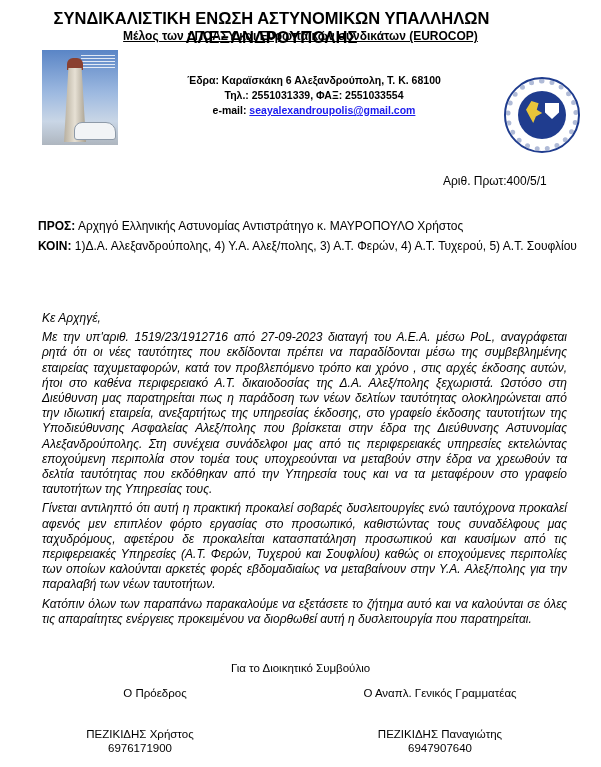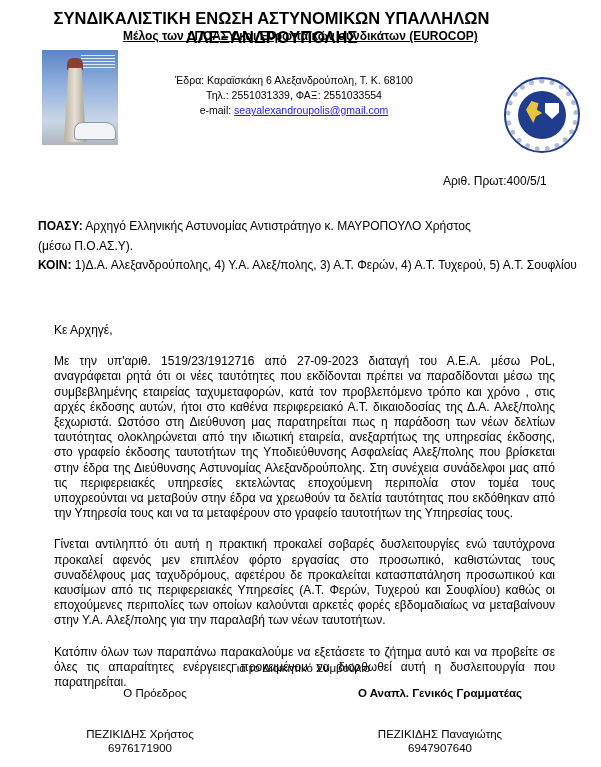--- a/index.html
+++ b/index.html
@@ -5,37 +5,37 @@
     html, body { margin: 0; padding: 0; background: #ffffff; }
     body { width: 601px; height: 767px; position: relative; overflow: hidden; font-family: "Liberation Sans", sans-serif; color: #000; }
     .title { position: absolute; top: 9px; left: 0; width: 543px; text-align: center; font-weight: bold; font-size: 16.5px; letter-spacing: 0px; }
     .subtitle { position: absolute; top: 29px; left: 0; width: 601px; text-align: center; font-weight: bold; font-size: 12px; }
     .subtitle span { text-decoration: underline; }
     .photo { position: absolute; left: 42px; top: 50px; width: 76px; height: 95px; background: linear-gradient(180deg, #5a85c6 0%, #9db9e0 45%, #c9d6e6 75%, #aeb6bf 100%); overflow: hidden; }
     .photo .tower { position: absolute; left: 22px; top: 18px; width: 22px; height: 74px; background: linear-gradient(90deg, #b8b0a0, #e6e0d4, #a8a090); clip-path: polygon(20% 0, 80% 0, 100% 100%, 0 100%); }
     .photo .lamp { position: absolute; left: 25px; top: 8px; width: 16px; height: 12px; background: #8a4030; border-radius: 6px 6px 0 0; }
     .photo .car { position: absolute; left: 32px; top: 72px; width: 40px; height: 16px; background: #f2f4f6; border-radius: 8px 10px 3px 3px; border: 1px solid #8e9aa8; }
     .photo .txt { position: absolute; right: 3px; top: 5px; width: 34px; height: 14px; background: repeating-linear-gradient(180deg, #ffffff 0 1px, transparent 1px 3px); opacity: 0.8; }
-    .contact { position: absolute; left: 144px; top: 73px; width: 300px; text-align: center; font-size: 10.5px; line-height: 15px; }
+    .contact { position: absolute; left: 164px; top: 73px; width: 300px; text-align: center; font-size: 10.5px; line-height: 15px; font-weight: bold; }
     .contact a { color: #1a1aee; text-decoration: underline; }
     .seal { position: absolute; left: 504px; top: 77px; width: 76px; height: 76px; border-radius: 50%; background: #ffffff; border: 2px solid #1f3c8e; box-sizing: border-box; }
     .seal .inner { position: absolute; left: 12px; top: 12px; width: 48px; height: 48px; border-radius: 50%; background: #1f3c8e; }
     .seal .greece { position: absolute; left: 8px; top: 10px; width: 18px; height: 22px; background: #e8c53a; clip-path: polygon(30% 0, 70% 10%, 60% 40%, 90% 55%, 55% 70%, 40% 100%, 20% 70%, 0 40%); }
     .seal .shield { position: absolute; left: 27px; top: 12px; width: 14px; height: 16px; background: #ffffff; clip-path: polygon(0 0, 100% 0, 100% 60%, 50% 100%, 0 60%); }
     .seal .ring-text { position: absolute; left: 0; top: 0; width: 72px; height: 72px; border-radius: 50%; border: 5px dotted rgba(31,60,142,0.35); box-sizing: border-box; }
     .date { position: absolute; left: 383px; top: 174px; font-size: 12px; line-height: 15px; }
     .date .ref { padding-left: 60px; }
     .recipients { position: absolute; left: 38px; top: 217px; width: 540px; font-size: 12px; line-height: 19.5px; }
     .recipients b { font-weight: bold; }
     .body-text { position: absolute; left: 38px; top: 307px; width: 533px; font-size: 12px; line-height: 15.2px; text-align: justify; }
-    .body-text p { margin: 16px; }
+    .body-text p { margin: 4px; font-style: italic; }
     .board { position: absolute; left: 0; top: 662px; width: 601px; text-align: center; font-size: 11.5px; }
     .sig { position: absolute; font-size: 11.5px; text-align: center; line-height: 14px; }
     .sig-left-role { left: 95px; top: 686px; width: 120px; }
-    .sig-right-role { left: 340px; top: 686px; width: 200px; font-weight: bold; }
+    .sig-right-role { left: 340px; top: 686px; width: 200px; }
     .sig-left-name { left: 60px; top: 727px; width: 160px; }
     .sig-right-name { left: 350px; top: 727px; width: 180px; }
   </style>
 </head>
 <body>
 
 <div class="title">ΣΥΝΔΙΚΑΛΙΣΤΙΚΗ ΕΝΩΣΗ ΑΣΤΥΝΟΜΙΚΩΝ ΥΠΑΛΛΗΛΩΝ ΑΛΕΞΑΝΔΡΟΥΠΟΛΗΣ</div>
 <div class="subtitle"><span>Μέλος των : ΠΟΑΣΥ και Ευρωπαϊκών συνδικάτων (EUROCOP)</span></div>
 
 <div class="photo">
@@ -57,30 +57,29 @@
     <div class="greece"></div>
     <div class="shield"></div>
   </div>
 </div>
 
 <div class="date">
   <div class="ref">Αριθ. Πρωτ:400/5/1</div>
 </div>
 
 <div class="recipients">
-  <div><b>ΠΟΑΣΥ:</b><span> Αρχηγό Ελληνικής Αστυνομίας Αντιστράτηγο κ. ΜΑΥΡΟΠΟΥΛΟ Χρήστος</span></div>
-  <div>(μέσω Π.Ο.ΑΣ.Υ).</div>
+  <div><b>ΠΡΟΣ:</b><span> Αρχηγό Ελληνικής Αστυνομίας Αντιστράτηγο κ. ΜΑΥΡΟΠΟΥΛΟ Χρήστος</span></div>
   <div><b>ΚΟΙΝ:</b><span>  1)Δ.Α. Αλεξανδρούπολης, 4) Υ.Α. Αλεξ/πολης, 3) Α.Τ. Φερών, 4) Α.Τ. Τυχερού, 5) Α.Τ. Σουφλίου</span></div>
 </div>
 
 <div class="body-text">
   <p>Κε Αρχηγέ,</p>
   <p>Με την υπ'αριθ. 1519/23/1912716 από 27-09-2023 διαταγή του Α.Ε.Α. μέσω PoL, αναγράφεται ρητά ότι οι νέες ταυτότητες που εκδίδονται πρέπει να παραδίδονται μέσω της συμβεβλημένης εταιρείας ταχυμεταφορών, κατά τον προβλεπόμενο τρόπο και χρόνο , στις αρχές έκδοσης αυτών, ήτοι στο καθένα περιφερειακό Α.Τ. δικαιοδοσίας της Δ.Α. Αλεξ/πολης ξεχωριστά. Ωστόσο στη Διεύθυνση μας παρατηρείται πως η παράδοση των νέων δελτίων ταυτότητας ολοκληρώνεται από την ιδιωτική εταιρεία, ανεξαρτήτως της υπηρεσίας έκδοσης, στο γραφείο έκδοσης ταυτοτήτων της Υποδιεύθυνσης Ασφαλείας Αλεξ/πολης που βρίσκεται στην έδρα της Διεύθυνσης Αστυνομίας Αλεξανδρούπολης. Στη συνέχεια συνάδελφοι μας από τις περιφερειακές υπηρεσίες εκτελώντας εποχούμενη περιπολία στον τομέα τους υποχρεούνται να μεταβούν στην έδρα να χρεωθούν τα δελτία ταυτότητας που εκδόθηκαν από την Υπηρεσία τους και να τα μεταφέρουν στο γραφείο ταυτοτήτων της Υπηρεσίας τους.</p>
   <p>Γίνεται αντιληπτό ότι αυτή η πρακτική προκαλεί σοβαρές δυσλειτουργίες ενώ ταυτόχρονα προκαλεί αφενός μεν επιπλέον φόρτο εργασίας στο προσωπικό, καθιστώντας τους συναδέλφους μας ταχυδρόμους, αφετέρου δε προκαλείται κατασπατάληση προσωπικού και καυσίμων από τις περιφερειακές Υπηρεσίες (Α.Τ. Φερών, Τυχερού και Σουφλίου) καθώς οι εποχούμενες περιπολίες των οποίων καλούνται αρκετές φορές εβδομαδιαίως να μεταβαίνουν στην Υ.Α. Αλεξ/πολης για την παραλαβή των νέων ταυτοτήτων.</p>
-  <p>Κατόπιν όλων των παραπάνω παρακαλούμε να εξετάσετε το ζήτημα αυτό και να προβείτε σε όλες τις απαραίτητες ενέργειες προκειμένου να διορθωθεί αυτή η δυσλειτουργία που παρατηρείται.</p>
+  <p>Κατόπιν όλων των παραπάνω παρακαλούμε να εξετάσετε το ζήτημα αυτό και να καλούνται σε όλες τις απαραίτητες ενέργειες προκειμένου να διορθωθεί αυτή η δυσλειτουργία που παρατηρείται.</p>
 </div>
 
 <div class="board">Για το Διοικητικό Συμβούλιο</div>
 <div class="sig sig-left-role">Ο Πρόεδρος</div>
 <div class="sig sig-right-role">Ο Αναπλ. Γενικός Γραμματέας</div>
 <div class="sig sig-left-name">
   <div>ΠΕΖΙΚΙΔΗΣ Χρήστος</div>
   <div>6976171900</div>
 </div>
 <div class="sig sig-right-name">

